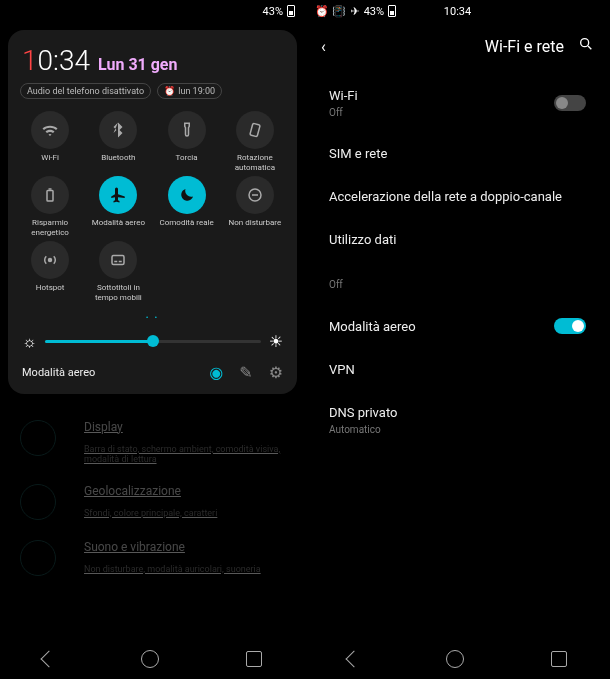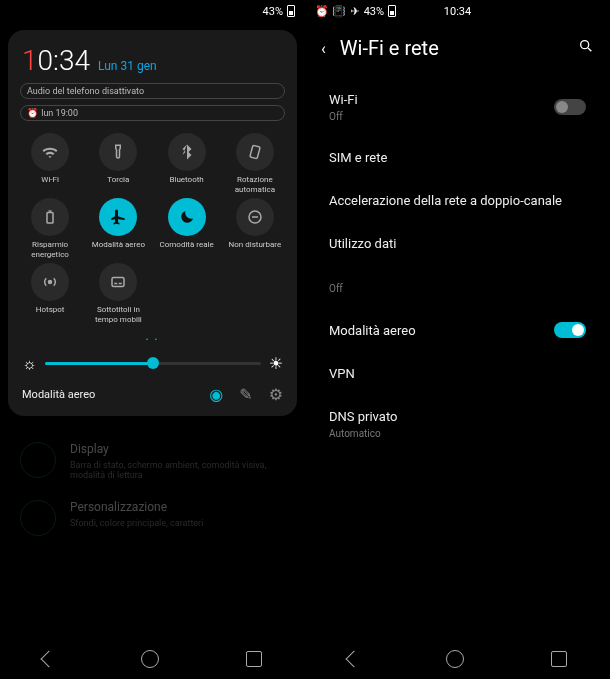--- a/index.html
+++ b/index.html
@@ -10,48 +10,48 @@
 .sb-center { position: absolute; left: 50%; transform: translateX(-50%); }
 .sb-icons { display: flex; gap: 4px; align-items: center; }
 .sb-batt { width: 8px; height: 12px; border: 1px solid #fff; border-radius: 1px; position: relative; }
 .sb-batt::after { content: ''; position: absolute; top: 50%; left: 1px; right: 1px; bottom: 1px; background: #fff; }
 
 
 .qpanel { margin: 8px; background: #1a1a1a; border-radius: 16px; padding: 14px 10px 12px; }
 .qtime { display: flex; align-items: baseline; gap: 8px; padding: 0 4px; }
 .qtime-main { font-size: 28px; font-weight: 300; }
 .qtime-main .red { color: #ff4444; }
-.qtime-date { font-size: 12px; color: #0ea5e9; }
-.qchips { display: flex; gap: 6px; margin-top: 6px; padding: 0 2px; flex-direction: column; }
+.qtime-date { font-size: 16px; color: #f0abfc; font-weight: bold; }
+.qchips { display: flex; gap: 6px; margin-top: 6px; padding: 0 2px; }
 .chip { font-size: 9px; color: #bbb; border: 1px solid #444; border-radius: 10px; padding: 2px 6px; display: flex; align-items: center; gap: 3px; }
 .tiles { display: grid; grid-template-columns: repeat(4, 1fr); gap: 4px; margin-top: 12px; }
 .tile { text-align: center; }
 .tile-ic { width: 38px; height: 38px; margin: 0 auto 4px; border-radius: 50%; background: #2a2a2a; display: flex; align-items: center; justify-content: center; color: #aaa; }
 .tile-ic.on { background: #00bcd4; color: #111; }
 .tile-lbl { font-size: 8px; color: #ccc; line-height: 1.2; }
 .dots { text-align: center; margin-top: 10px; font-size: 8px; color: #00bcd4; letter-spacing: 2px; }
 .slider-row { display: flex; align-items: center; gap: 8px; margin-top: 10px; padding: 0 4px; }
 .slider-track { flex: 1; height: 3px; background: #333; border-radius: 2px; position: relative; }
 .slider-fill { position: absolute; left: 0; top: 0; bottom: 0; width: 50%; background: #00bcd4; border-radius: 2px; }
 .slider-thumb { position: absolute; left: 50%; top: 50%; transform: translate(-50%,-50%); width: 12px; height: 12px; background: #00bcd4; border-radius: 50%; }
 .qfooter { display: flex; align-items: center; justify-content: space-between; margin-top: 12px; padding: 0 4px; }
 .qfooter-lbl { font-size: 11px; color: #eee; }
 .qfooter-ic { display: flex; gap: 16px; color: #888; align-items: center; }
 .user-ic { color: #00bcd4; }
 
 
 .dim-settings { padding: 18px 20px; opacity: 0.35; }
-.dim-item { display: flex; gap: 14px; margin-bottom: 20px; }
+.dim-item { display: flex; gap: 28px; margin-bottom: 20px; text-decoration: underline; }
 .dim-ic { width: 36px; height: 36px; border: 1px solid #1a4a4a; border-radius: 50%; flex-shrink: 0; }
 .dim-txt h4 { font-size: 12px; font-weight: 400; color: #ccc; }
-.dim-txt p { font-size: 9px; color: #777; margin-top: 4px; }
+.dim-txt p { font-size: 9px; color: #777; margin-top: 10px; }
 
 
 .header { display: flex; align-items: center; gap: 14px; padding: 14px 16px 18px; }
-.header-title { flex: 1; font-size: 20px; font-weight: 400; }
+.header-title { flex: 1; font-size: 16px; font-weight: 400; text-align: right; }
 .setlist { padding: 0 24px; }
 .setitem { padding: 14px 0; display: flex; align-items: center; justify-content: space-between; }
 .setitem-txt h4 { font-size: 13px; font-weight: 400; color: #eee; }
 .setitem-txt p { font-size: 10px; color: #777; margin-top: 4px; }
 .toggle { width: 32px; height: 16px; background: #444; border-radius: 8px; position: relative; }
 .toggle::after { content: ''; position: absolute; width: 12px; height: 12px; background: #888; border-radius: 50%; top: 2px; left: 2px; }
 .toggle.on { background: #00bcd4; }
 .toggle.on::after { background: #fff; left: auto; right: 2px; }
 
 
@@ -89,33 +89,33 @@
         <div class="tile">
           <div class="tile-ic">
             <svg viewBox="0 0 24 24" fill="currentColor">
               <path d="M12 20l-2-2c1-1 3-1 4 0zM6 14c3-3 9-3 12 0l-2 2c-2-2-6-2-8 0zM2 10c5-5 15-5 20 0l-2 2c-4-4-12-4-16 0z"></path>
             </svg>
           </div>
           <div class="tile-lbl">Wi-Fi</div>
         </div>
         <div class="tile">
           <div class="tile-ic">
-            <svg viewBox="0 0 24 24" fill="none" stroke="currentColor" stroke-width="2">
-              <path d="M9 3h6v4l-1 2v9a2 2 0 01-4 0V9l-1-2z"></path>
-            </svg>
-          </div>
-          <div class="tile-lbl">Torcia</div>
-        </div>
-        <div class="tile">
-          <div class="tile-ic">
             <svg viewBox="0 0 24 24" fill="currentColor">
               <path d="M12 2v20l6-6-4-4 4-4-6-6zm0 0L6 8l4 4-4 4"></path>
             </svg>
           </div>
           <div class="tile-lbl">Bluetooth</div>
+        </div>
+        <div class="tile">
+          <div class="tile-ic">
+            <svg viewBox="0 0 24 24" fill="none" stroke="currentColor" stroke-width="2">
+              <path d="M9 3h6v4l-1 2v9a2 2 0 01-4 0V9l-1-2z"></path>
+            </svg>
+          </div>
+          <div class="tile-lbl">Torcia</div>
         </div>
         <div class="tile">
           <div class="tile-ic">
             <svg viewBox="0 0 24 24" fill="none" stroke="currentColor" stroke-width="2">
               <rect x="7" y="4" width="10" height="16" rx="2" transform="rotate(15 12 12)"></rect>
             </svg>
           </div>
           <div class="tile-lbl">Rotazione automatica</div>
         </div>
         <div class="tile">
@@ -197,22 +197,29 @@
       <div class="dim-item">
         <div class="dim-ic"></div>
         <div class="dim-txt">
           <h4>Display</h4>
           <p>Barra di stato, schermo ambient, comodità visiva, modalità di lettura</p>
         </div>
       </div>
       <div class="dim-item">
         <div class="dim-ic"></div>
         <div class="dim-txt">
-          <h4>Personalizzazione</h4>
+          <h4>Geolocalizzazione</h4>
           <p>Sfondi, colore principale, caratteri</p>
+        </div>
+      </div>
+      <div class="dim-item">
+        <div class="dim-ic"></div>
+        <div class="dim-txt">
+          <h4>Suono e vibrazione</h4>
+          <p>Non disturbare, modalità auricolari, suoneria</p>
         </div>
       </div>
     </div>
 
   <div class="navbar">
     <div class="nav-btn nav-back"></div>
     <div class="nav-btn nav-home"></div>
     <div class="nav-btn nav-recent"></div>
   </div>
 </div>

